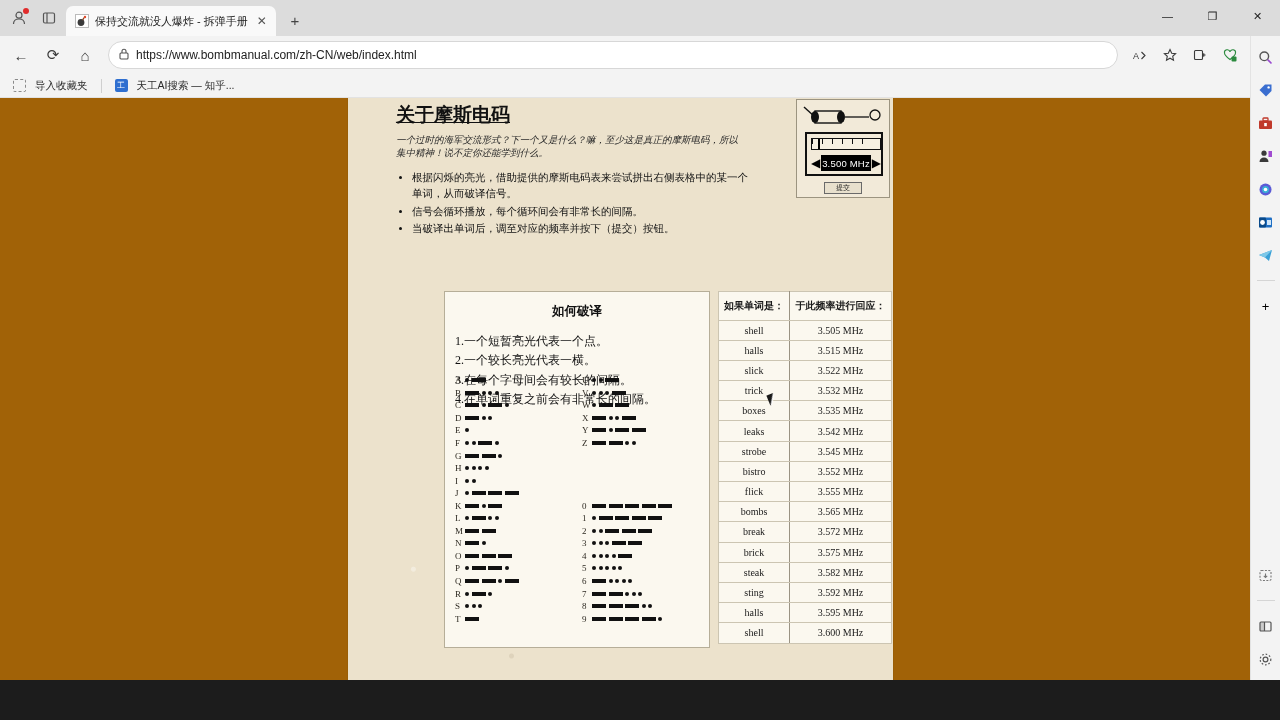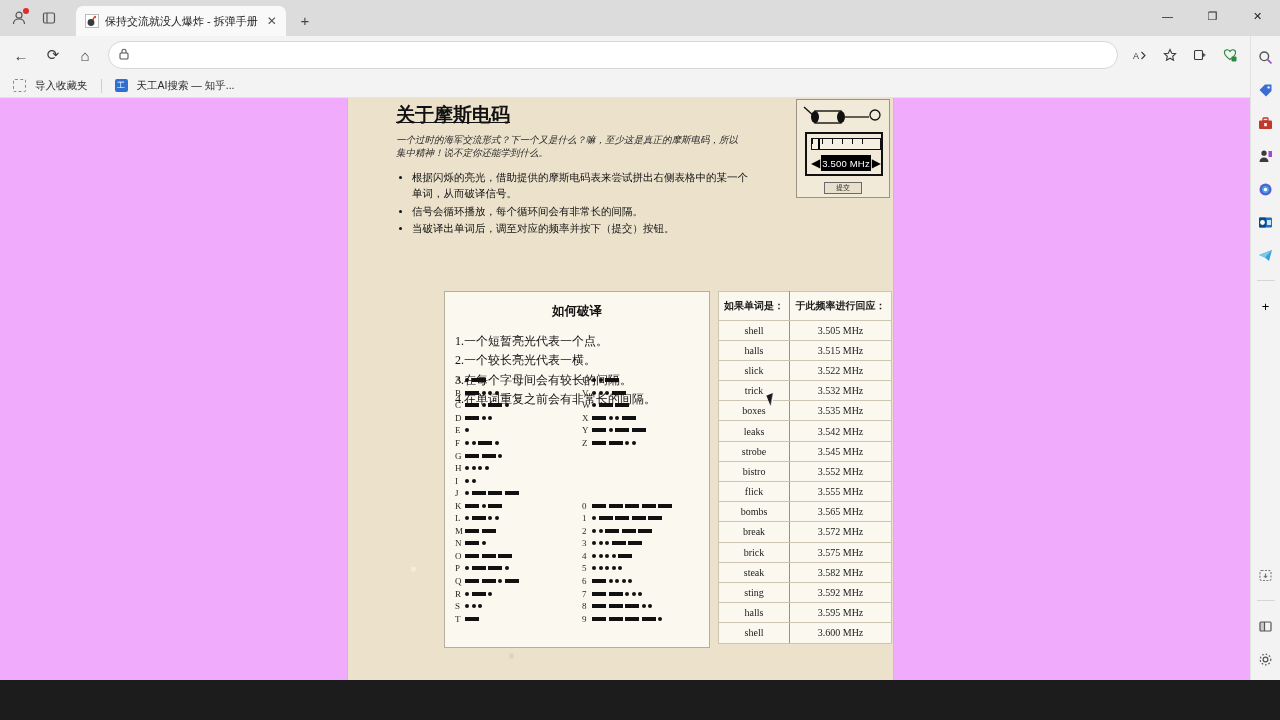--- a/index.html
+++ b/index.html
@@ -34,21 +34,21 @@
   }
   .profile-dot .badge {
     position: absolute; right: -2px; top: -2px;
     width: 6px; height: 6px; border-radius: 50%; background: #e02b2b;
   }
   .tab {
     height: 30px; min-width: 180px; max-width: 240px;
     background: #f9f9f9; border-radius: 7px 7px 0 0;
     display: flex; align-items: center; gap: 6px;
     padding: 0 6px 0 9px; font-size: 11px; color: #1b1b1b;
-    margin-left: 12px;
+    margin-left: 2px;
   }
   .tab .favicon {
     width: 14px; height: 14px; flex: 0 0 14px;
     background: #fff; border: 1px solid #bbb;
     display: flex; align-items: center; justify-content: center;
     font-size: 8px; color: #c33; overflow: hidden;
   }
   .tab .tab-title {
     flex: 1 1 auto; white-space: nowrap; overflow: hidden;
     text-overflow: ellipsis; font-size: 11px;
@@ -93,21 +93,21 @@
   }
   .bm { display: flex; align-items: center; gap: 9px; padding: 2px 5px; border-radius: 4px; }
   .bm .bmicon { width: 13px; height: 13px; display: flex; align-items: center;
        justify-content: center; font-size: 9px; }
   .bm-sep { width: 1px; height: 14px; background: #cfcfcf; margin: 0 2px; }
   .bmicon.import { border: 1px dashed #8a8a8a; border-radius: 2px; }
   .bmicon.blue { background: #2f6fd0; color: #fff; border-radius: 2px; font-size: 8px; }
 
   
   .viewport {
-    flex: 1 1 auto; position: relative; background: #f0abfc;
+    flex: 1 1 auto; position: relative; background: #a16207;
     overflow: hidden;
   }
   .page-sheet {
     position: absolute; left: 348px; top: 0; width: 545px; height: 620px;
     background: #ece2cc;
     box-shadow: 0 0 0 1px rgba(0,0,0,0.04);
   }
   .paper-texture {
     position: absolute; inset: 0;
     background:
@@ -302,20 +302,21 @@
       <div class="nav-btn">⟳</div>
       <div class="nav-btn">⌂</div>
 
       <div class="omnibox">
         <span class="lock">
           <svg width="10" height="12" viewBox="0 0 10 12">
               <rect x="1" y="5" width="8" height="6" rx="1" fill="none" stroke="#555" stroke-width="1.1"></rect>
               <path d="M3 5V3.3A2 2 0 0 1 7 3.3V5" fill="none" stroke="#555" stroke-width="1.1"></path>
             </svg>
         </span>
+        <span class="url">https://www.bombmanual.com/zh-CN/web/index.html</span>
       </div>
 
       <div class="tool-icon">
         <svg width="15" height="13" viewBox="0 0 15 13">
             <text x="0" y="10" font-size="9" fill="#3a3a3a" font-family="Liberation Sans">A</text>
             <path d="M8.5 3 L12 6.5 L8.5 10" fill="none" stroke="#3a3a3a" stroke-width="1.1"></path>
           </svg>
       </div>
       <div class="tool-icon">
         <svg width="14" height="14" viewBox="0 0 14 14">

